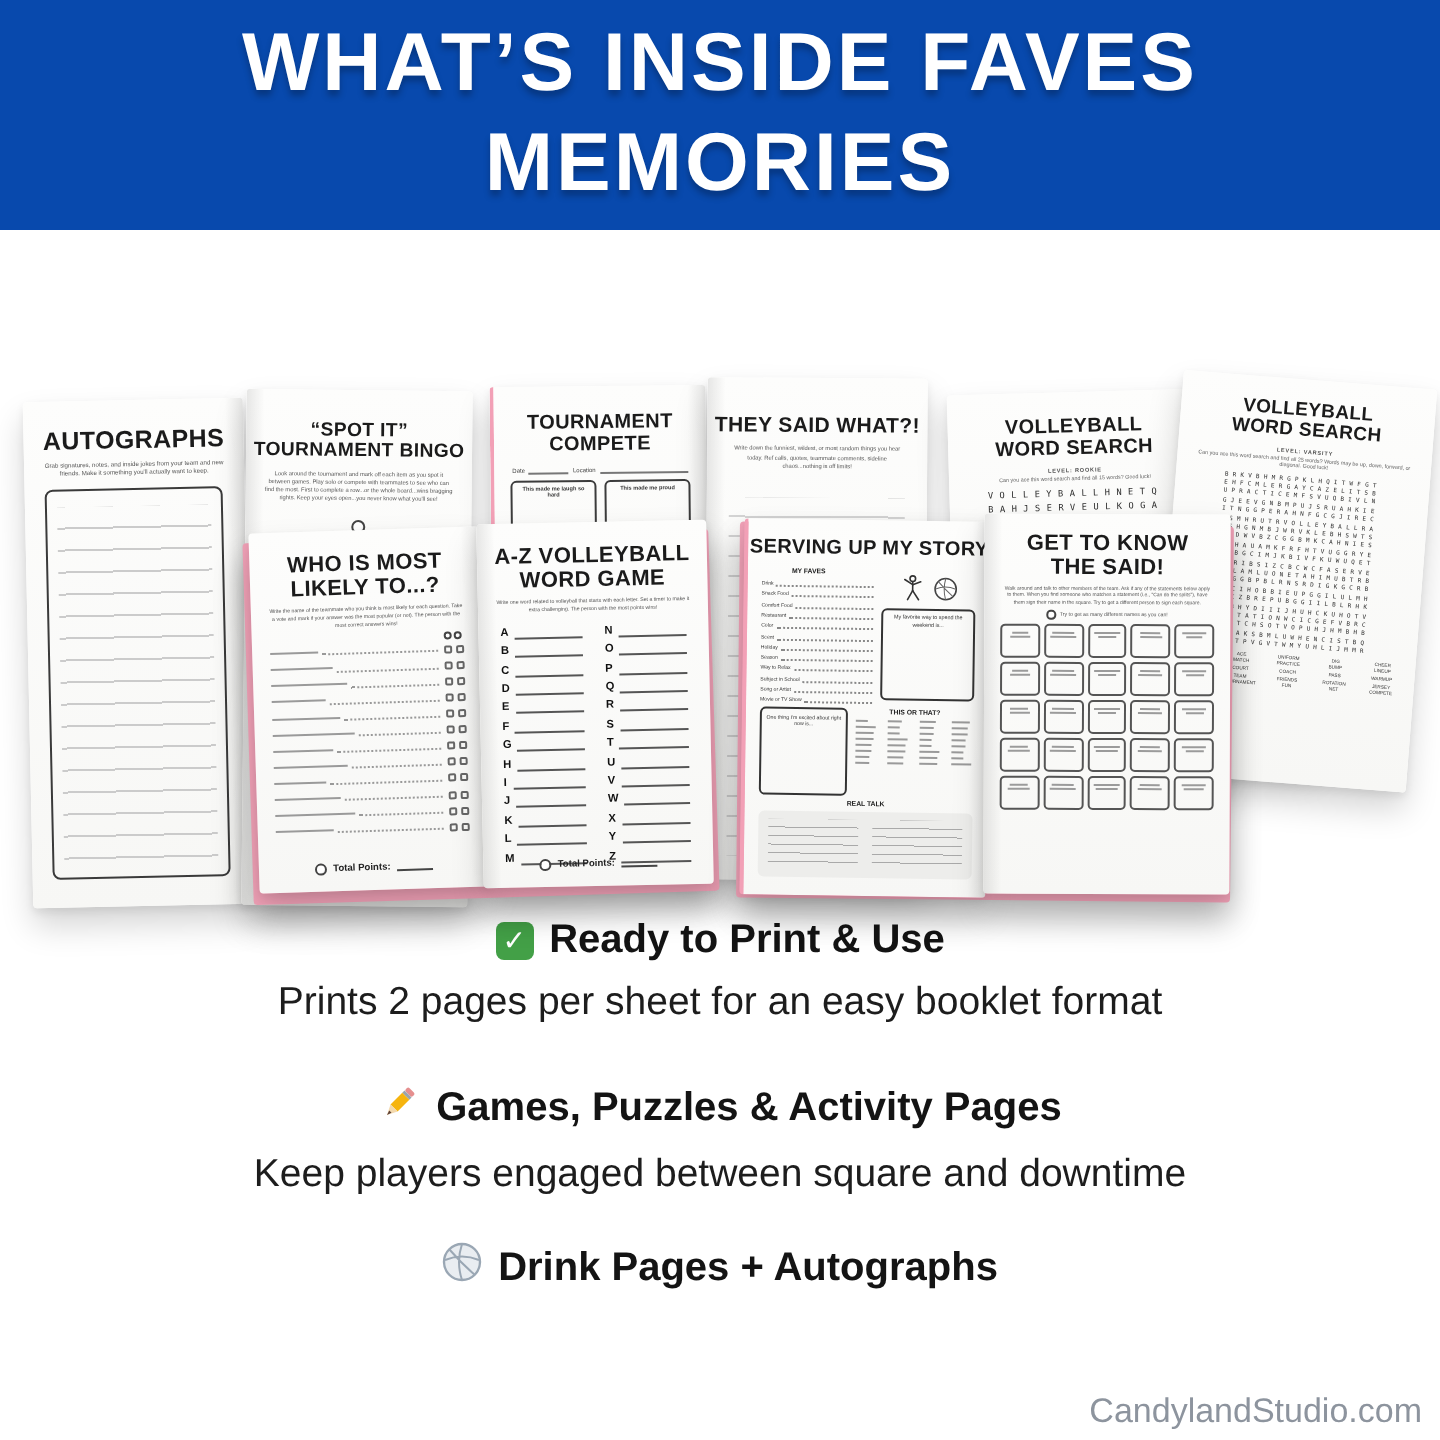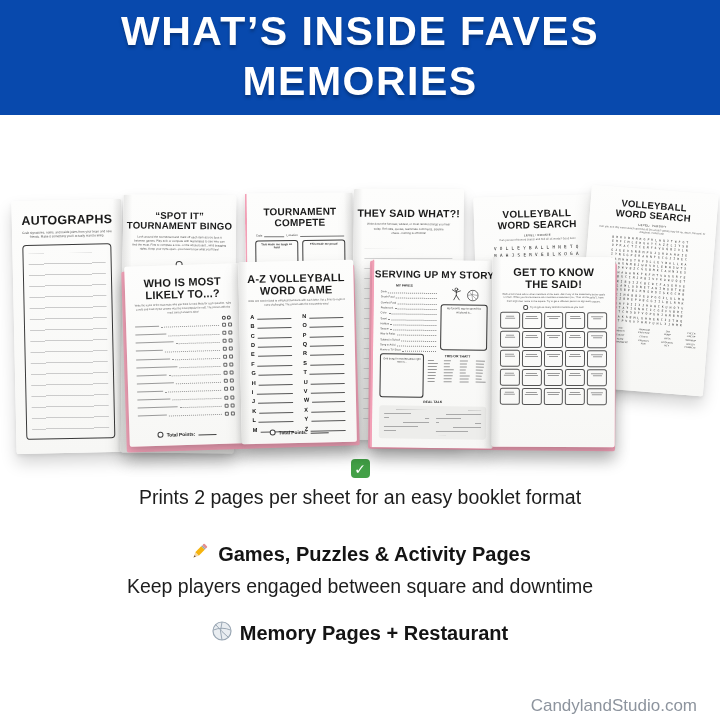--- a/index.html
+++ b/index.html
@@ -146,21 +146,21 @@
   .feature{position:absolute;left:0;width:720px;text-align:center;color:#141414}
   .f1{top:459px}.f2{top:541px}.f3{top:621px}
   .feature-title{display:flex;justify-content:center;align-items:center;gap:8px;
     font-size:20px;font-weight:bold;}
   .feature-desc{margin-top:8px;font-size:19.5px;font-weight:400;color:#1d1d1d}
   .check-badge{display:inline-flex;width:19px;height:19px;background:#43a047;border-radius:4px;
     color:#fff;font-size:14px;font-weight:bold;align-items:center;justify-content:center}
   .icon-svg{display:inline-block;vertical-align:middle}
 
   
-  .footer{position:absolute;top:696px;right:23px;font-size:17px;color:#8d949e}
+  .footer{position:absolute;top:696px;right:9px;font-size:17px;color:#8d949e}
 </style>
 </head>
 <body>
 
 <div id="canvas">
 
   <div class="header">
     <div class="header-title">
       <div>WHAT’S INSIDE FAVES</div>
       <div>MEMORIES</div>
@@ -794,20 +794,21 @@
         <div class="team-cell">
           <div class="cell-line" style="width: 82%;"></div>
           <div class="cell-line" style="width: 63%;"></div>
         </div>
       </div>
   </div>
 
   <div class="feature f1">
     <div class="feature-title">
       <span class="check-badge">✓</span>
+      <span>Ready to Print &amp; Use</span>
     </div>
     <div class="feature-desc">Prints 2 pages per sheet for an easy booklet format</div>
   </div>
   <div class="feature f2">
     <div class="feature-title">
       <span class="icon-svg">
         <svg width="21" height="21" viewBox="0 0 21 21">
             <g transform="rotate(45 10.5 10.5)">
               <rect x="8" y="1.5" width="5" height="2.6" rx="1" fill="#e58f8f"></rect>
               <rect x="8" y="4.1" width="5" height="1.6" fill="#9aa4ad"></rect>
@@ -822,19 +823,19 @@
     <div class="feature-desc">Keep players engaged between square and downtime</div>
   </div>
   <div class="feature f3">
     <div class="feature-title">
       <span class="icon-svg">
         <svg width="20" height="20" viewBox="0 0 20 20">
             <circle cx="10" cy="10" r="9" fill="#e9edf1" stroke="#9aa7b4" stroke-width="1.2"></circle>
             <path d="M1.5 9 Q10 5.5 18.5 9 M10 1 Q7 10 10 19 M3.5 3.5 Q10 11 16.5 16.5" stroke="#9aa7b4" stroke-width="1" fill="none"></path>
           </svg>
       </span>
-      <span>Memory Pages + Restaurant</span>
+      <span>Drink Pages + Autographs</span>
     </div>
   </div>
 
   <div class="footer">CandylandStudio.com</div>
 
 </div>
 
 </body></html>

